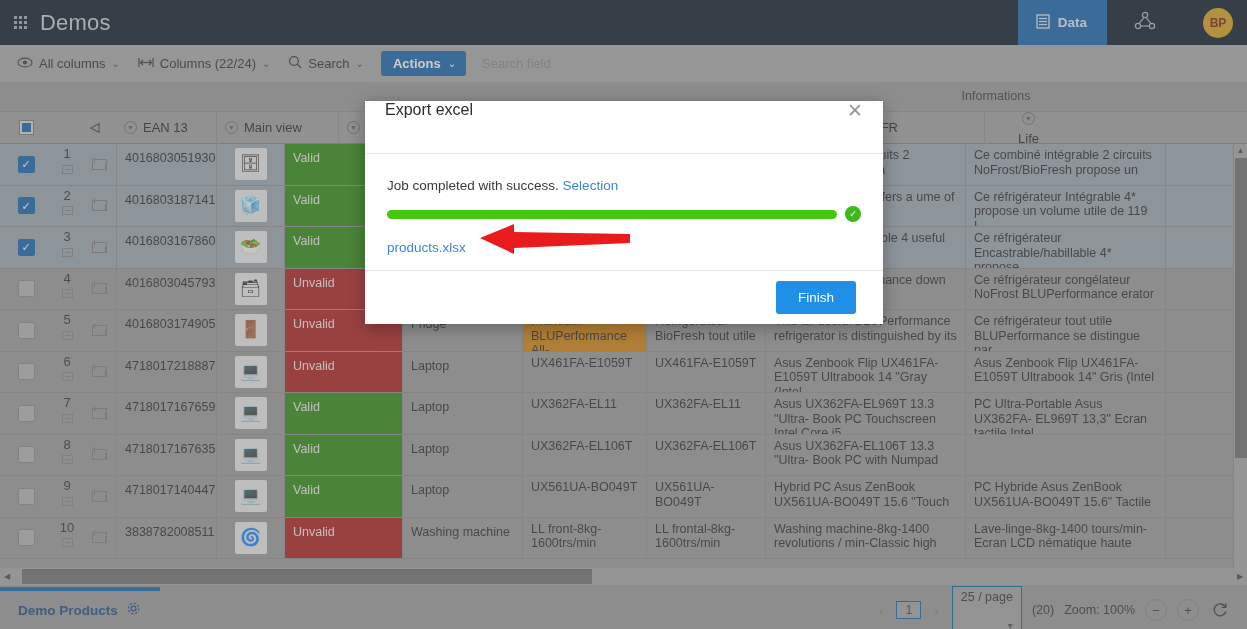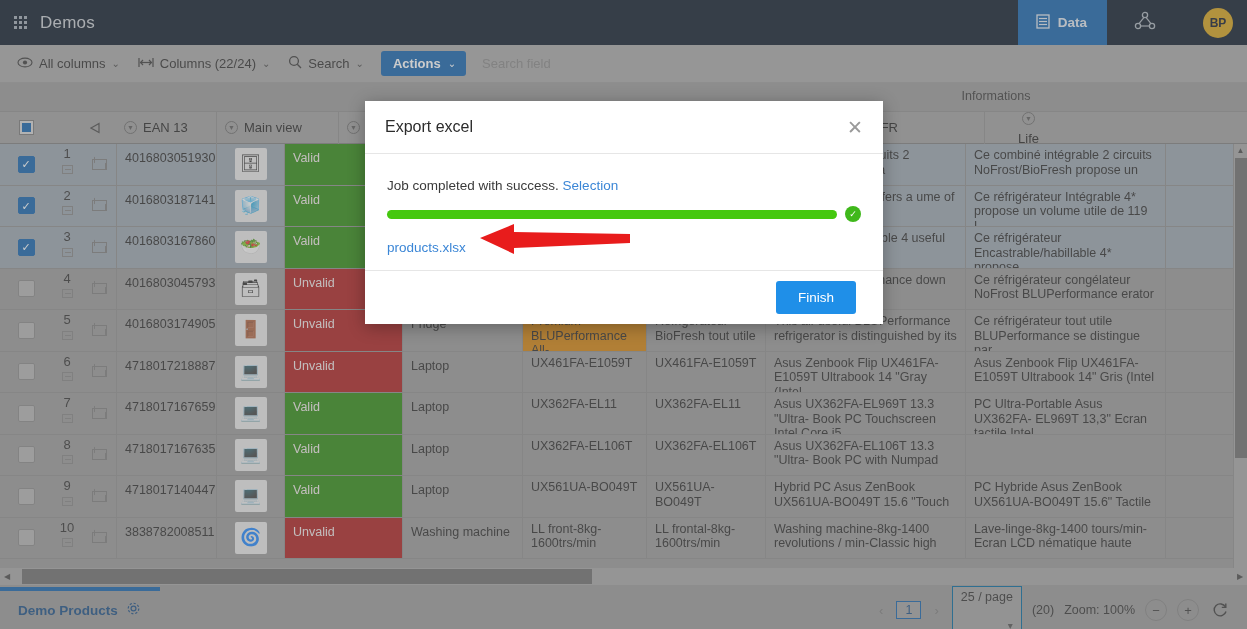--- a/index.html
+++ b/index.html
@@ -13,30 +13,30 @@
 
   
   .topbar {
     position: absolute; top: 0; left: 0; width: 1247px; height: 45px;
     background: #0e1b2a; display: flex; align-items: center;
   }
   .grid-icon { width: 14px; height: 14px; margin-left: 14px;
     display: grid; grid-template-columns: repeat(3, 3px); grid-template-rows: repeat(3, 3px);
     gap: 2px; }
   .grid-icon i { background: #9fa8b3; width: 3px; height: 3px; display: block; }
-  .app-title { color: #c8cdd3; font-size: 17px; margin-left: 12px; letter-spacing: .2px; }
+  .app-title { color: #c8cdd3; font-size: 22px; margin-left: 12px; letter-spacing: .2px; }
   .topbar-right { margin-left: auto; display: flex; align-items: center; height: 45px; }
   .tab-data {
     background: #1463ad; height: 45px; display: flex; align-items: center; gap: 8px;
     padding: 0 20px 0 18px; color: #dfe6ee; font-size: 13.5px; font-weight: bold;
   }
   .tab-graph { width: 76px; height: 45px; display: flex; align-items: center; justify-content: center; }
   .avatar {
     width: 30px; height: 30px; border-radius: 50%; background: #d5a21a;
-    color: #0f172a; font-size: 12px; font-weight: bold;
+    color: #7f1d1d; font-size: 12px; font-weight: bold;
     display: flex; align-items: center; justify-content: center; margin: 0 14px 0 20px;
   }
 
   
   .toolbar {
     position: absolute; top: 45px; left: 0; width: 1247px; height: 38px;
     background: #a8a8a8; display: flex; align-items: center; gap: 0;
     border-bottom: 1px solid #9b9b9b;
   }
   .tb-item { display: flex; align-items: center; gap: 6px; color: #2e2e2e;
@@ -128,21 +128,21 @@
   .pg-sel .cv { font-size: 10px; color: #555; }
   .pg-count, .pg-zoom { font-size: 12.5px; color: #333; }
   .rbtn { width: 22px; height: 22px; border-radius: 50%; border: 1px solid #868686;
     display: flex; align-items: center; justify-content: center; font-size: 13px; color: #3a3a3a; }
   .rbtn.plain { border: none; font-size: 15px; }
 
   
   .overlay { position: absolute; inset: 0; background: rgba(120,120,120,0.38); }
   .modal { position: absolute; left: 365px; top: 101px; width: 518px; height: 223px;
     background: #fff; box-shadow: 0 3px 16px rgba(0,0,0,.30); }
-  .modal-head { height: 53px; display: flex; align-items: center; padding: 8px 20px;
+  .modal-head { height: 53px; display: flex; align-items: flex-start; padding: 0 20px;
     border-bottom: 1px solid #e6e6e6; }
   .modal-title { font-size: 16px; color: #2c2c2c; }
   .modal-x { margin-left: auto; font-size: 19px; color: #9a9a9a; line-height: 1; }
   .modal-body { padding: 24px 22px 16px 22px; height: 117px; border-bottom: 1px solid #e6e6e6; }
   .job-line { font-size: 13.5px; color: #3a3a3a; margin-bottom: 13px; }
   .job-line a { color: #3b86d6; text-decoration: none; }
   .progress-row { display: flex; align-items: center; gap: 8px; margin-bottom: 16px; }
   .bar { flex: 1; height: 9px; background: #45c80f; border-radius: 5px; }
   .tick { width: 16px; height: 16px; border-radius: 50%; background: #3fb81b;
     color: #fff; font-size: 9px; display: flex; align-items: center; justify-content: center; }

